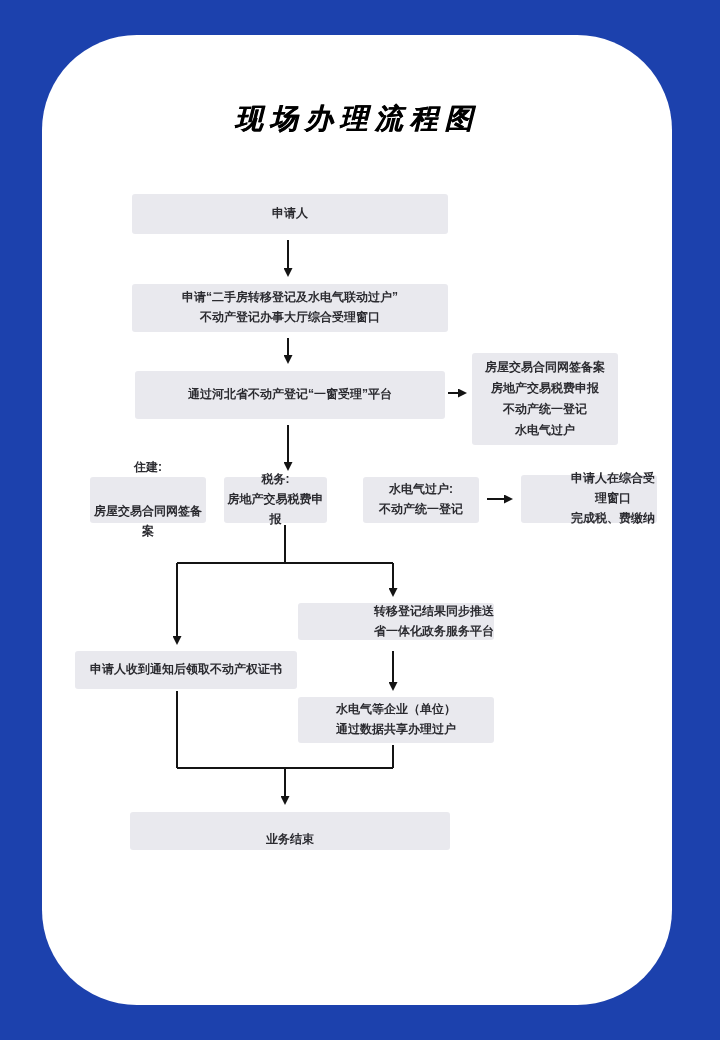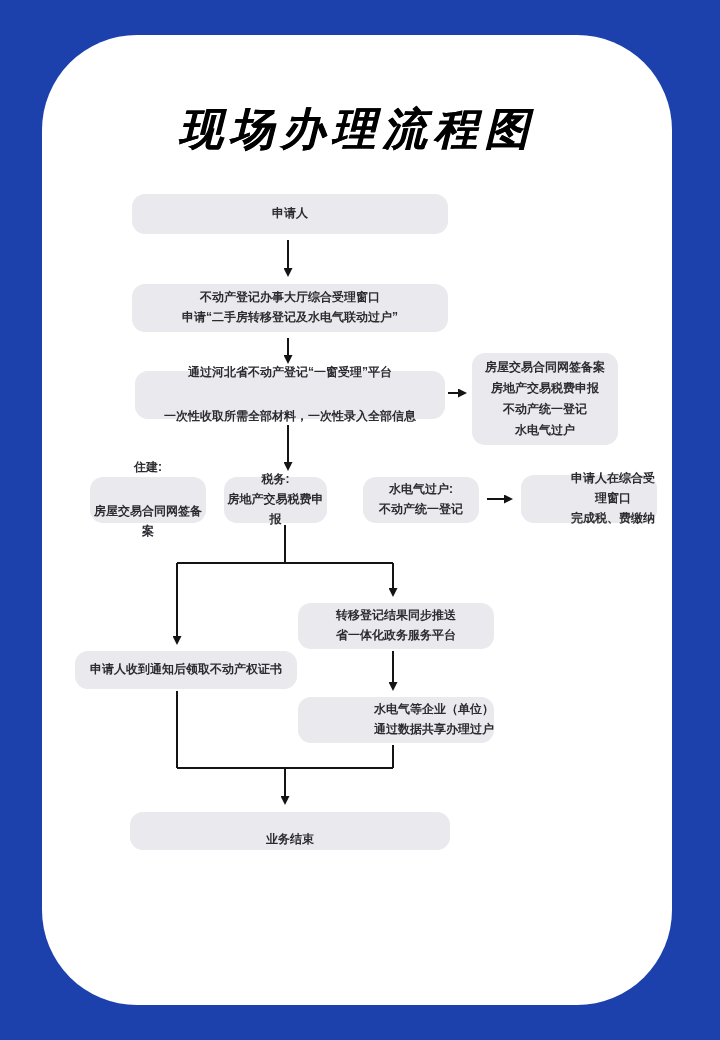--- a/index.html
+++ b/index.html
@@ -23,51 +23,51 @@
     background:var(--card-bg);
     border-radius:95px;
   }
   .page-title{
     position:absolute;
     left:42px;top:100px;width:630px;
     text-align:center;
     font-family:"DejaVu Serif",serif;
     font-style:italic;
     font-weight:bold;
-    font-size:44px;
+    font-size:28px;
     letter-spacing:7px;
     color:#000;
     text-shadow:0.5px 0 0 #000;
   }
   .flow-box{
     position:absolute;
     background:var(--box-bg);
-    border-radius:13px;
+    border-radius:3px;
     display:flex;
     flex-direction:column;
     justify-content:center;
     align-items:center;
     color:var(--box-text);
     font-size:12px;
     font-weight:bold;
     line-height:1.65;
     text-align:center;
   }
   
   .b-applicant   {left:132px;top:194px;width:316px;height:40px;}
   .b-reception   {left:132px;top:284px;width:316px;height:48px;}
   .b-platform    {left:135px;top:371px;width:310px;height:48px;gap:24px;}
   .b-services    {left:472px;top:353px;width:146px;height:92px;line-height:1.75;}
   .b-zhujian     {left:90px; top:477px;width:116px;height:46px;gap:24px;}
   .b-shuiwu      {left:224px;top:477px;width:103px;height:46px;}
   .b-dengji      {left:363px;top:477px;width:116px;height:46px;}
   .b-payment     {left:521px;top:475px;width:136px;height:48px;padding-left:48px;}
   .b-certificate {left:75px; top:651px;width:222px;height:38px;}
-  .b-push        {left:298px;top:603px;width:196px;height:46px;}
-  .b-utility     {left:298px;top:697px;width:196px;height:46px;align-items:flex-end;}
+  .b-push        {left:298px;top:603px;width:196px;height:37px;align-items:flex-end;}
+  .b-utility     {left:298px;top:697px;width:196px;height:46px;}
   .b-end         {left:130px;top:812px;width:320px;height:38px;justify-content:flex-end;}
   .connectors{
     position:absolute;left:0;top:0;width:720px;height:1040px;
     pointer-events:none;
   }
 </style>
 </head>
 <body>
 
 <div class="card"></div>
@@ -93,27 +93,26 @@
     <path d="M177,691 L177,768 M393,745 L393,768 M177,768 L393,768"></path>
     <line x1="285" y1="768" x2="285" y2="800" marker-end="url(#ah)"></line>
   </g>
 </svg>
 
 <div class="flow-box b-applicant">
   <div>申请人</div>
 </div>
 
 <div class="flow-box b-reception">
+  <div>申请“二手房转移登记及水电气联动过户”</div>
   <div>不动产登记办事大厅综合受理窗口</div>
-  <div>申请“二手房转移登记及水电气联动过户”</div>
 </div>
 
 <div class="flow-box b-platform">
   <div>通过河北省不动产登记“一窗受理”平台</div>
-  <div>一次性收取所需全部材料，一次性录入全部信息</div>
 </div>
 
 <div class="flow-box b-services">
   <div>房屋交易合同网签备案</div>
   <div>房地产交易税费申报</div>
   <div>不动产统一登记</div>
   <div>水电气过户</div>
 </div>
 
 <div class="flow-box b-zhujian">

